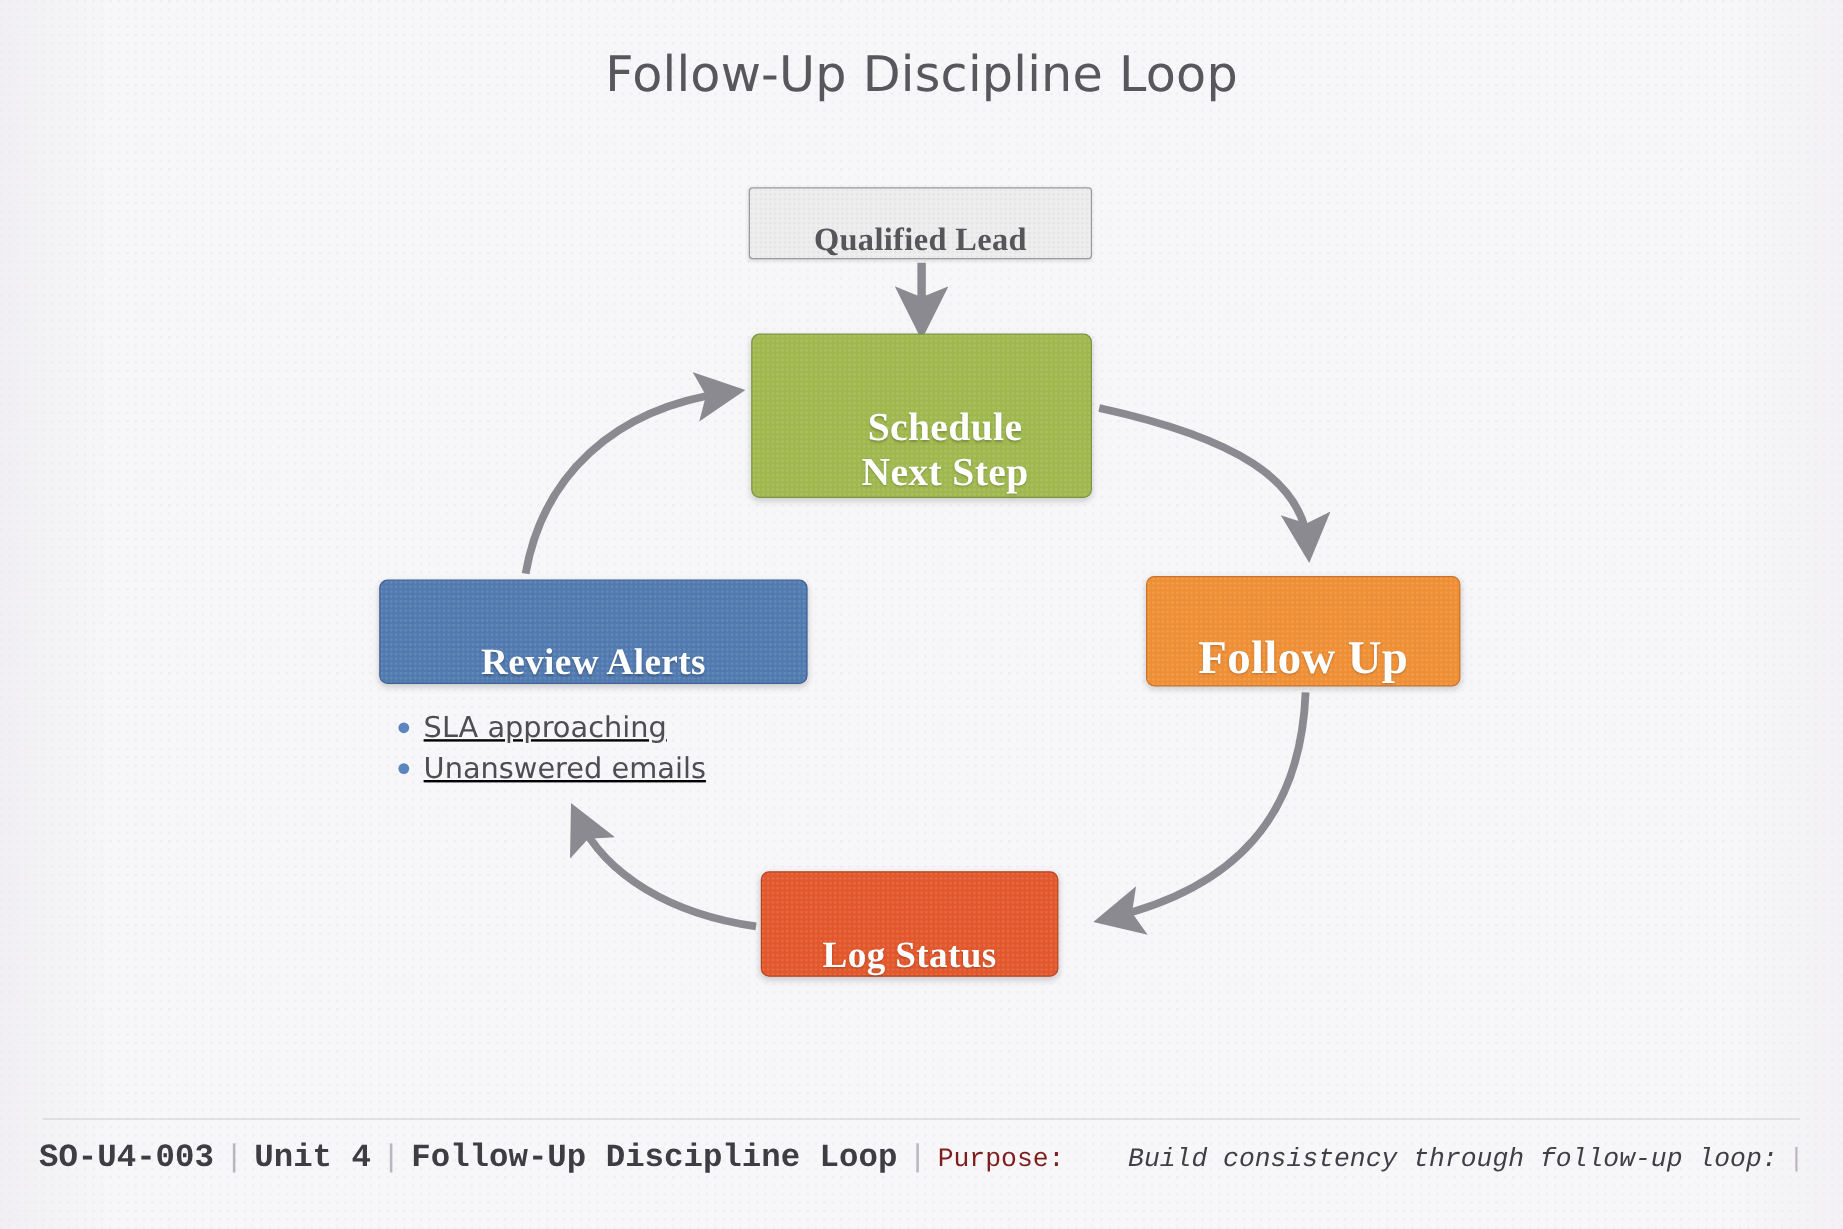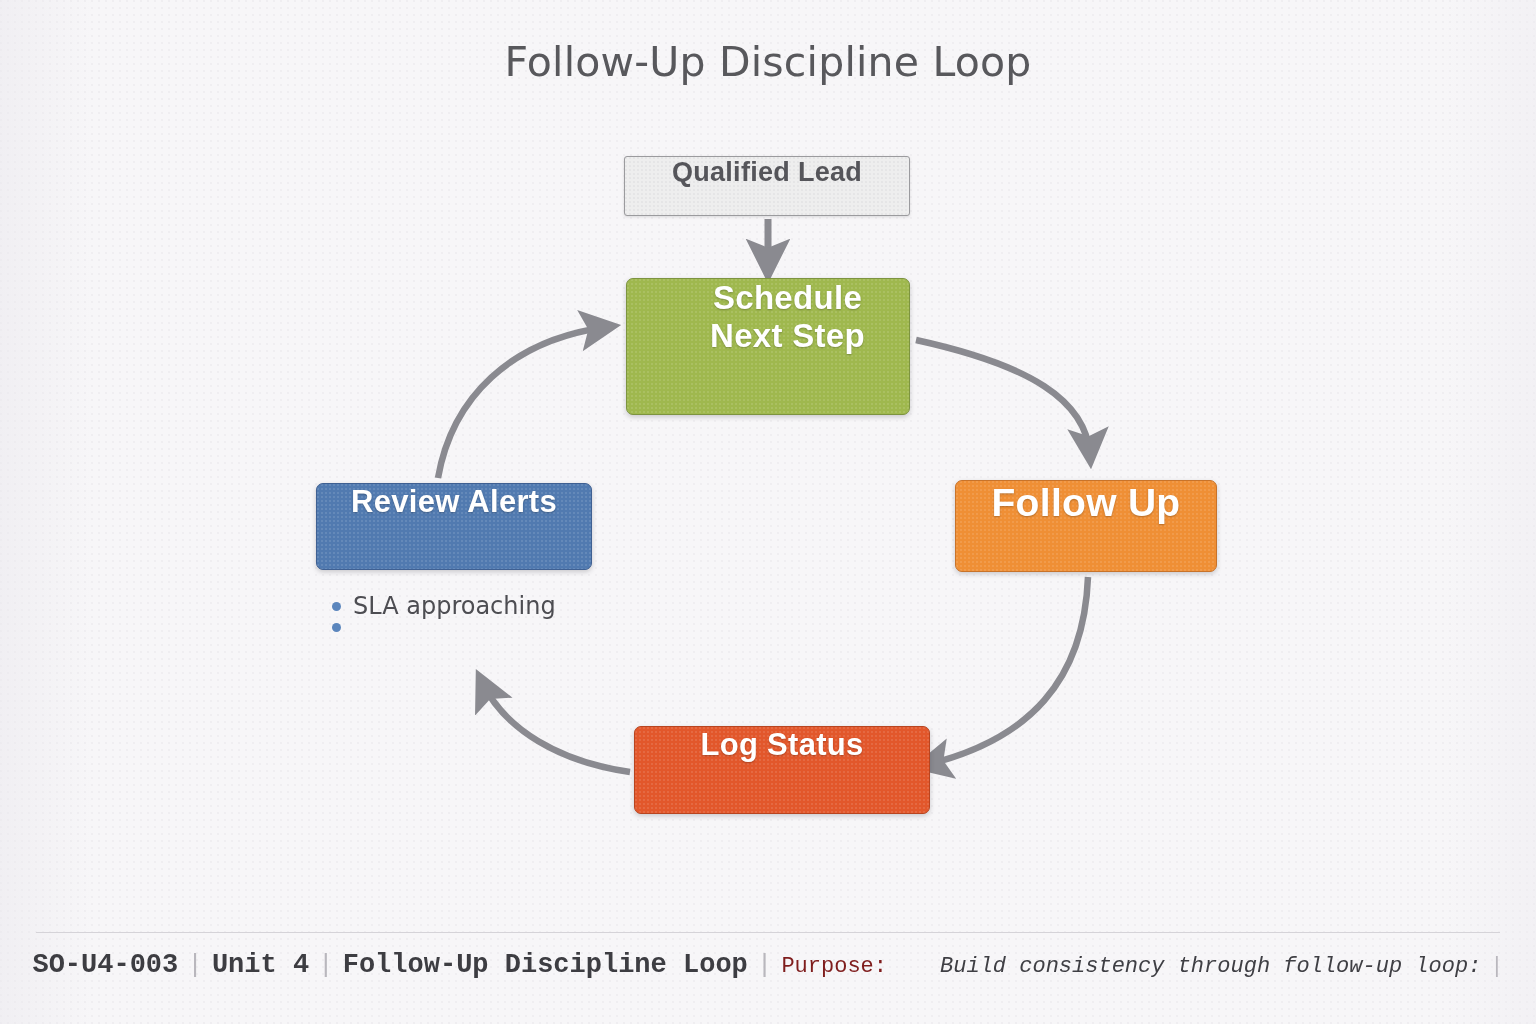--- a/index.html
+++ b/index.html
@@ -51,26 +51,26 @@
     color: #58585c;
     letter-spacing: 0.2px;
     font-family: "DejaVu Sans", sans-serif;
   }
 
   
   .node {
     position: absolute;
     box-sizing: border-box;
     display: flex;
-    align-items: flex-start;
+    align-items: flex-end;
     justify-content: center;
     text-align: center;
     border-radius: 7px;
     color: #ffffff;
-    font-family: Liberation Sans, sans-serif;
+    font-family: Liberation Serif, serif;
     letter-spacing: 0.3px;
     line-height: 1.14;
     box-shadow: 0 2px 5px rgba(40,40,50,0.22);
     background-image:
       radial-gradient(circle at 1px 1px, rgba(255,255,255,0.11) 1px, transparent 1.3px);
     background-size: 4px 4px;
     text-shadow: 0 1px 2px rgba(0,0,0,0.25);
   }
 
   #node-lead {
@@ -103,47 +103,48 @@
     left: 955px; top: 480px;
     width: 262px; height: 92px;
     background-color: #ef8f35;
     border: 1px solid #c8732a;
     font-size: 39px;
     font-weight: 700;
   }
 
   #node-log {
     left: 634px; top: 726px;
-    width: 296px; height: 88px;
+    width: 248px; height: 88px;
     background-color: #e2572b;
     border: 1px solid #b8441f;
     font-size: 31px;
     font-weight: 700;
   }
 
   #node-review {
     left: 316px; top: 483px;
-    width: 276px; height: 87px;
+    width: 357px; height: 87px;
     background-color: #517ab0;
     border: 1px solid #3f6092;
     font-size: 31px;
     font-weight: 700;
   }
 
   
   #bullets {
     position: absolute;
     left: 332px;
     top: 592px;
     width: 340px;
   }
   .bullet-row {
     display: flex;
     align-items: baseline;
     margin-bottom: 6px;
+    text-decoration: underline;
   }
   .bullet-dot {
     width: 9px;
     height: 9px;
     border-radius: 50%;
     background: #5b86bd;
     margin-right: 12px;
     flex: 0 0 auto;
     position: relative;
     top: -3px;
@@ -264,20 +265,21 @@
     <span>Review Alerts</span>
   </div>
 
   <div id="bullets">
     <div class="bullet-row">
       <span class="bullet-dot"></span>
       <span class="bullet-text">SLA approaching</span>
     </div>
     <div class="bullet-row">
       <span class="bullet-dot"></span>
+      <span class="bullet-text">Unanswered emails</span>
     </div>
   </div>
 
   <div id="footer-divider"></div>
   <div id="footer">
     <span class="f-strong">SO-U4-003</span>
     <span class="f-sep">|</span>
     <span class="f-strong">Unit 4</span>
     <span class="f-sep">|</span>
     <span class="f-strong">Follow-Up Discipline Loop</span>

